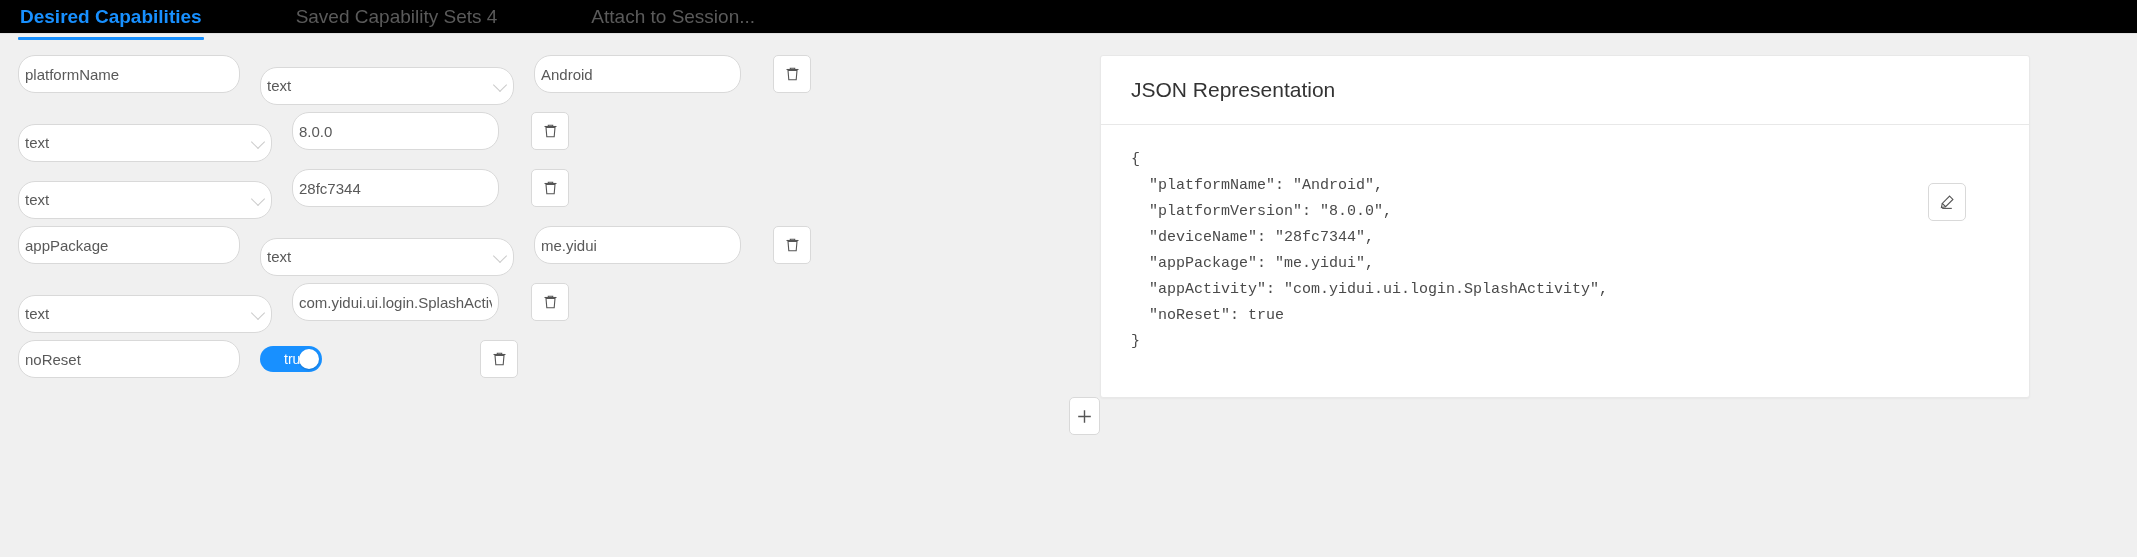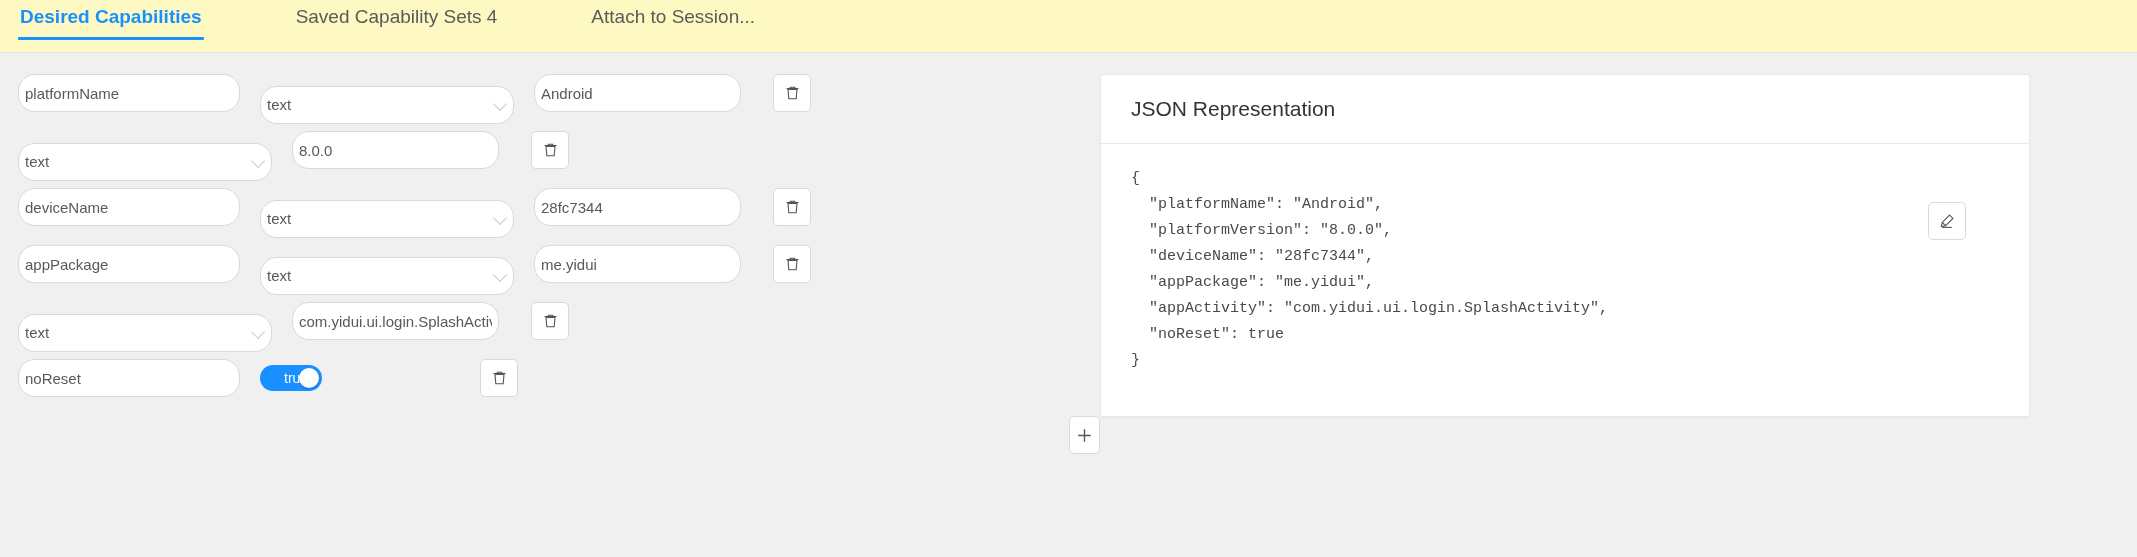--- a/index.html
+++ b/index.html
@@ -7,22 +7,22 @@
     margin: 0; padding: 0;
     width: 2137px; height: 557px;
     background: #f0f0f0;
     font-family: "Liberation Sans", sans-serif;
     overflow: hidden;
   }
 
   
   .tabbar {
     position: relative;
-    height: 53px;
-    background: #fef9c3;
+    height: 34px;
+    background: #000000;
     display: flex;
     align-items: flex-start;
     padding-left: 18px;
   }
   .tabbar::after {
     content: "";
     position: absolute;
     left: 0; right: 0; bottom: 0;
     height: 1px;
     background: #e2e2e2;
@@ -260,21 +260,20 @@
           <svg width="15" height="16" viewBox="0 0 15 16">
             <path d="M1.5 3.5h12" stroke="#555" stroke-width="1.1" fill="none"></path>
             <path d="M5.3 3.3V2.2h4.4v1.1" stroke="#555" stroke-width="1.1" fill="none"></path>
             <path d="M3 4.4h9l-.8 9.4H3.8z" stroke="#555" stroke-width="1.1" fill="none"></path>
           </svg>
         </button>
       </div>
     </div>
 
     <div class="cap-row">
-      <input class="field name-field" readonly="" value="deviceName" style="">
       <div class="field type-select">
         <span class="sel-label">text</span>
         <span class="chevron"></span>
       </div>
       <input class="field value-field" readonly="" value="28fc7344" style="">
       <div class="act-col">
         <button class="icon-btn">
           <svg width="15" height="16" viewBox="0 0 15 16">
             <path d="M1.5 3.5h12" stroke="#555" stroke-width="1.1" fill="none"></path>
             <path d="M5.3 3.3V2.2h4.4v1.1" stroke="#555" stroke-width="1.1" fill="none"></path>

